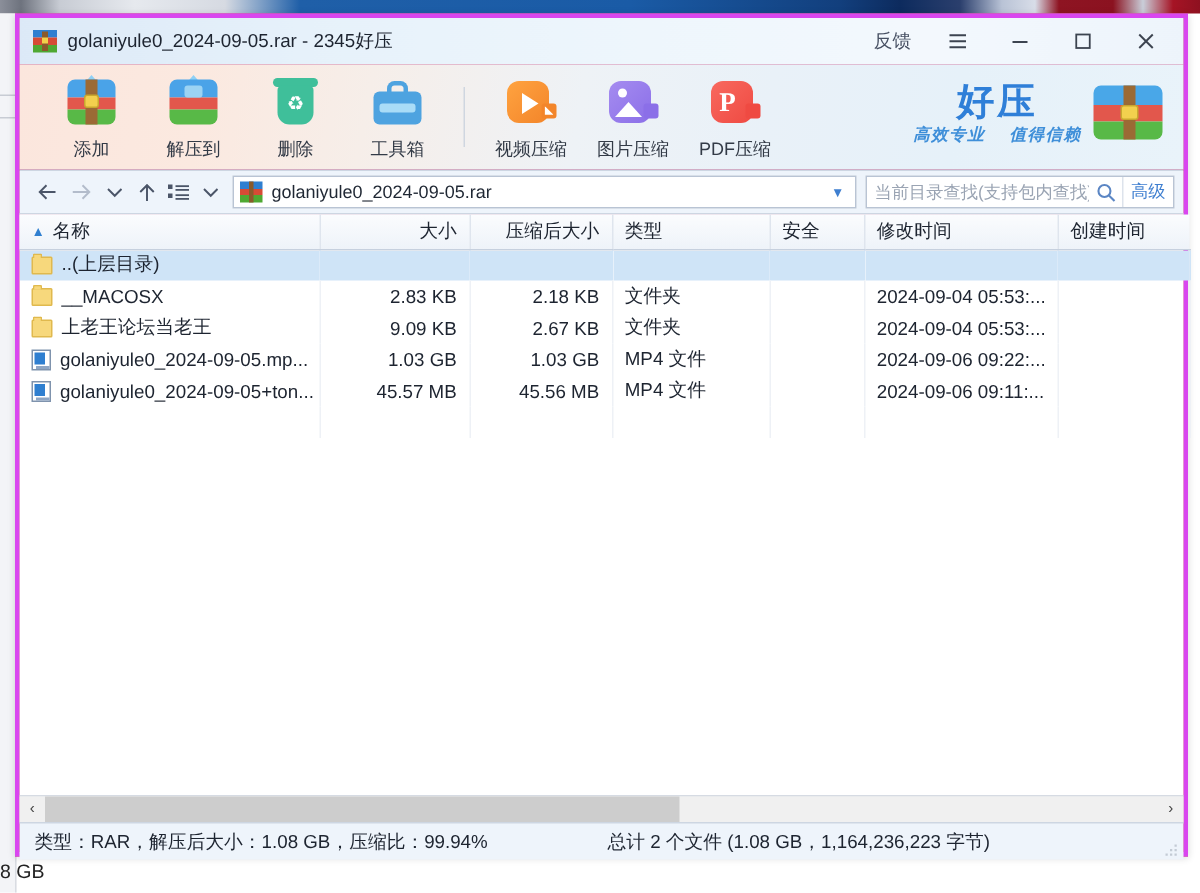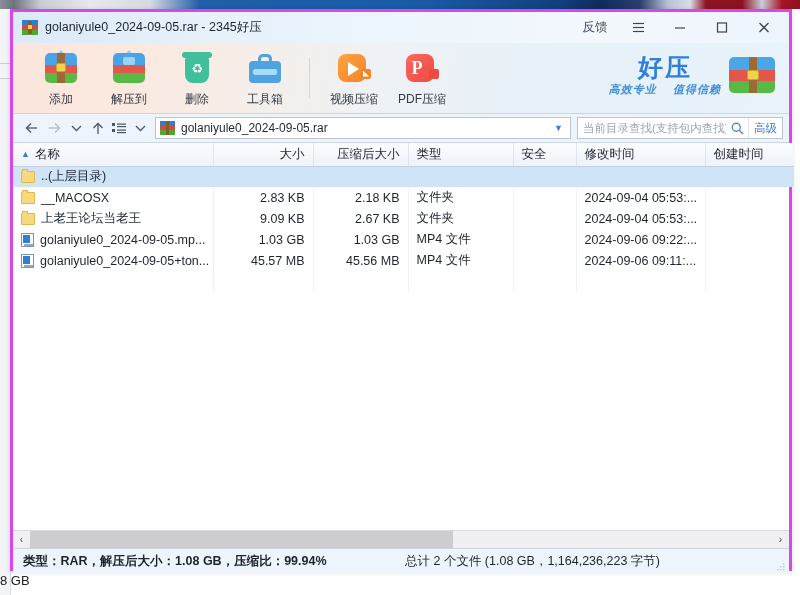--- a/index.html
+++ b/index.html
@@ -183,21 +183,21 @@
   .hscroll{position:relative;height:17px;background:#f0f0f0;border-top:1px solid #d6dbe3;
     display:flex;align-items:center;}
   .hs-arrow{width:17px;height:17px;display:flex;align-items:center;justify-content:center;
     color:#444;font-size:10px;background:#f0f0f0;cursor:default;}
   .hs-track{flex:1;height:17px;background:#f0f0f0;position:relative;}
   .hs-thumb{position:absolute;left:0;top:0;height:17px;width:57%;background:#cdcdcd;}
 
   
   .status{position:relative;height:24px;background:#eef4fb;border-top:1px solid #cdd6e2;
     display:flex;align-items:center;font-size:12.5px;color:#1d2430;}
-  .st-left{padding-left:10px;white-space:nowrap;font-weight:bold;}
+  .st-left{padding-left:10px;white-space:nowrap;}
   .st-right{position:absolute;left:392px;white-space:nowrap;}
   .grip{position:absolute;right:3px;bottom:2px;width:10px;height:10px;opacity:.5;}
 </style>
 </head>
 <body>
 
 <div class="desktop">
 
   <div class="bg-strip"></div>
   <div class="bg-left-sliver"></div>
@@ -298,20 +298,29 @@
 
         <div class="tb-item">
           <span class="ic ic-vid">
             <span class="sq"></span>
               <span class="tri"></span>
               <span class="tag"></span>
           </span>
           <span class="tb-label">视频压缩</span>
         </div>
 
+        <div class="tb-item">
+          <span class="ic ic-img">
+            <span class="sq"></span>
+              <span class="sun"></span>
+              <span class="mt"></span>
+              <span class="tag"></span>
+          </span>
+          <span class="tb-label">图片压缩</span>
+        </div>
 
         <div class="tb-item">
           <span class="ic ic-pdf">
             <span class="sq"></span>
               <span class="p">P</span>
               <span class="tag"></span>
           </span>
           <span class="tb-label">PDF压缩</span>
         </div>
       </div>

